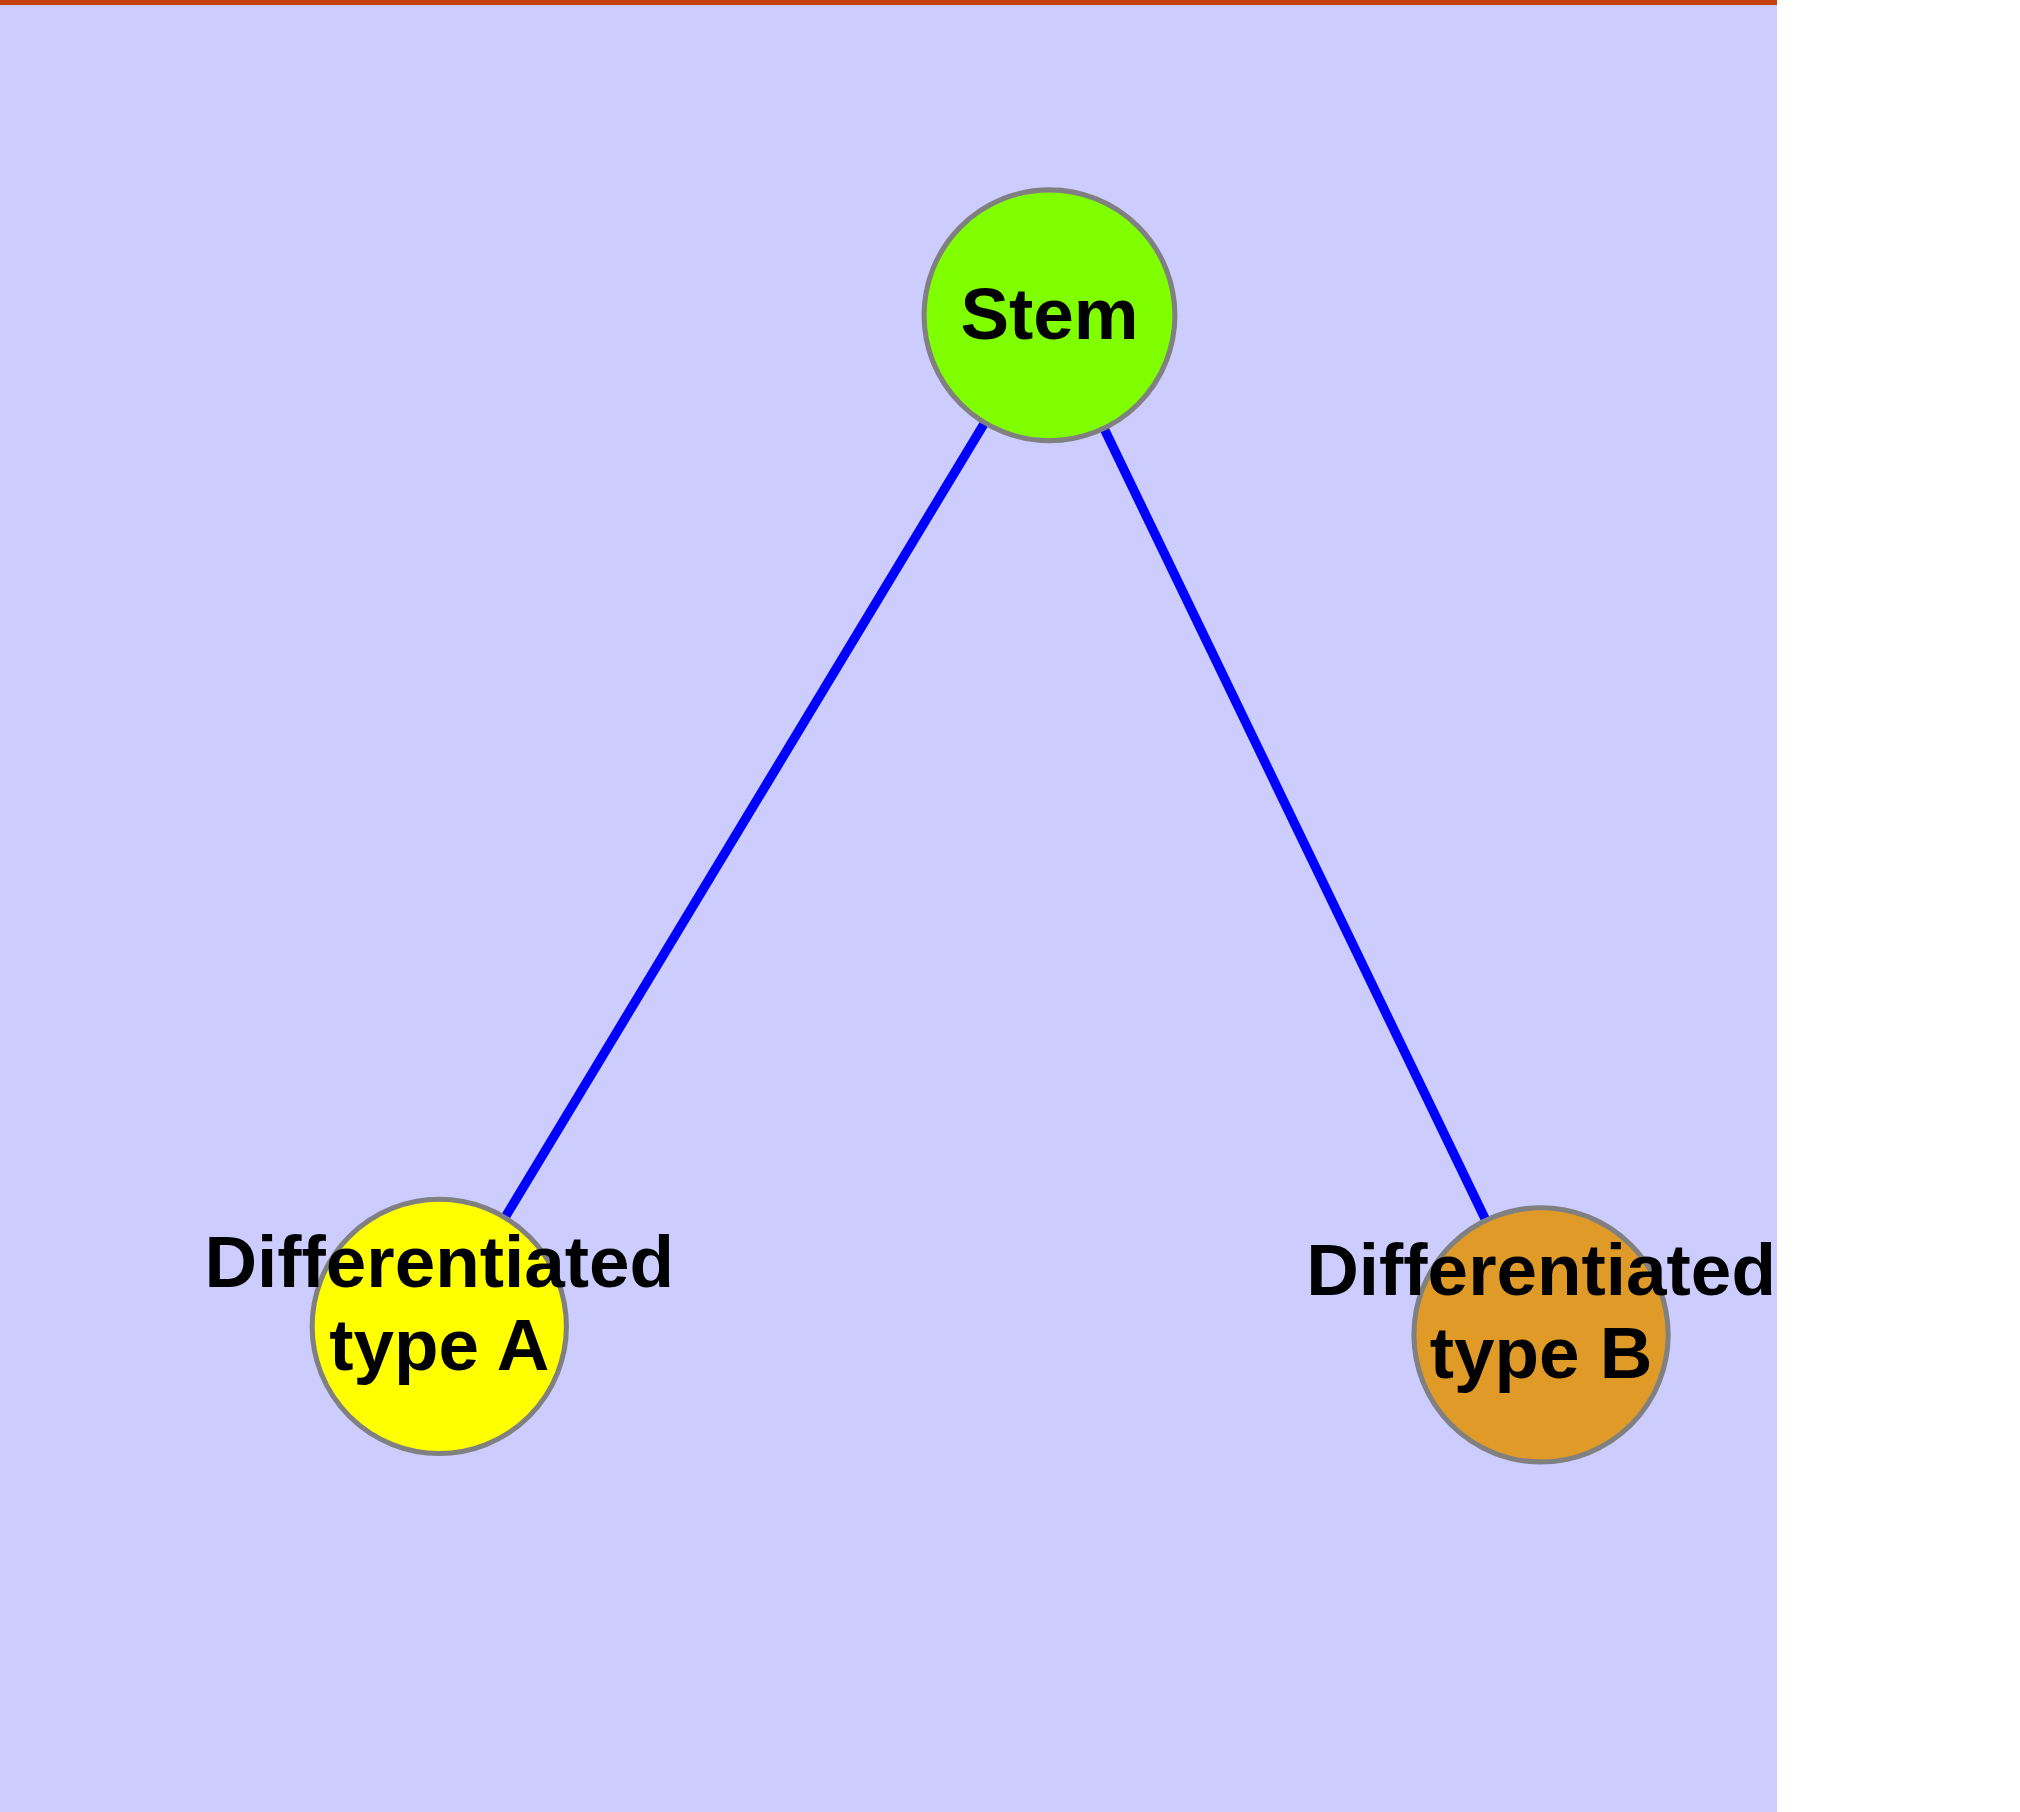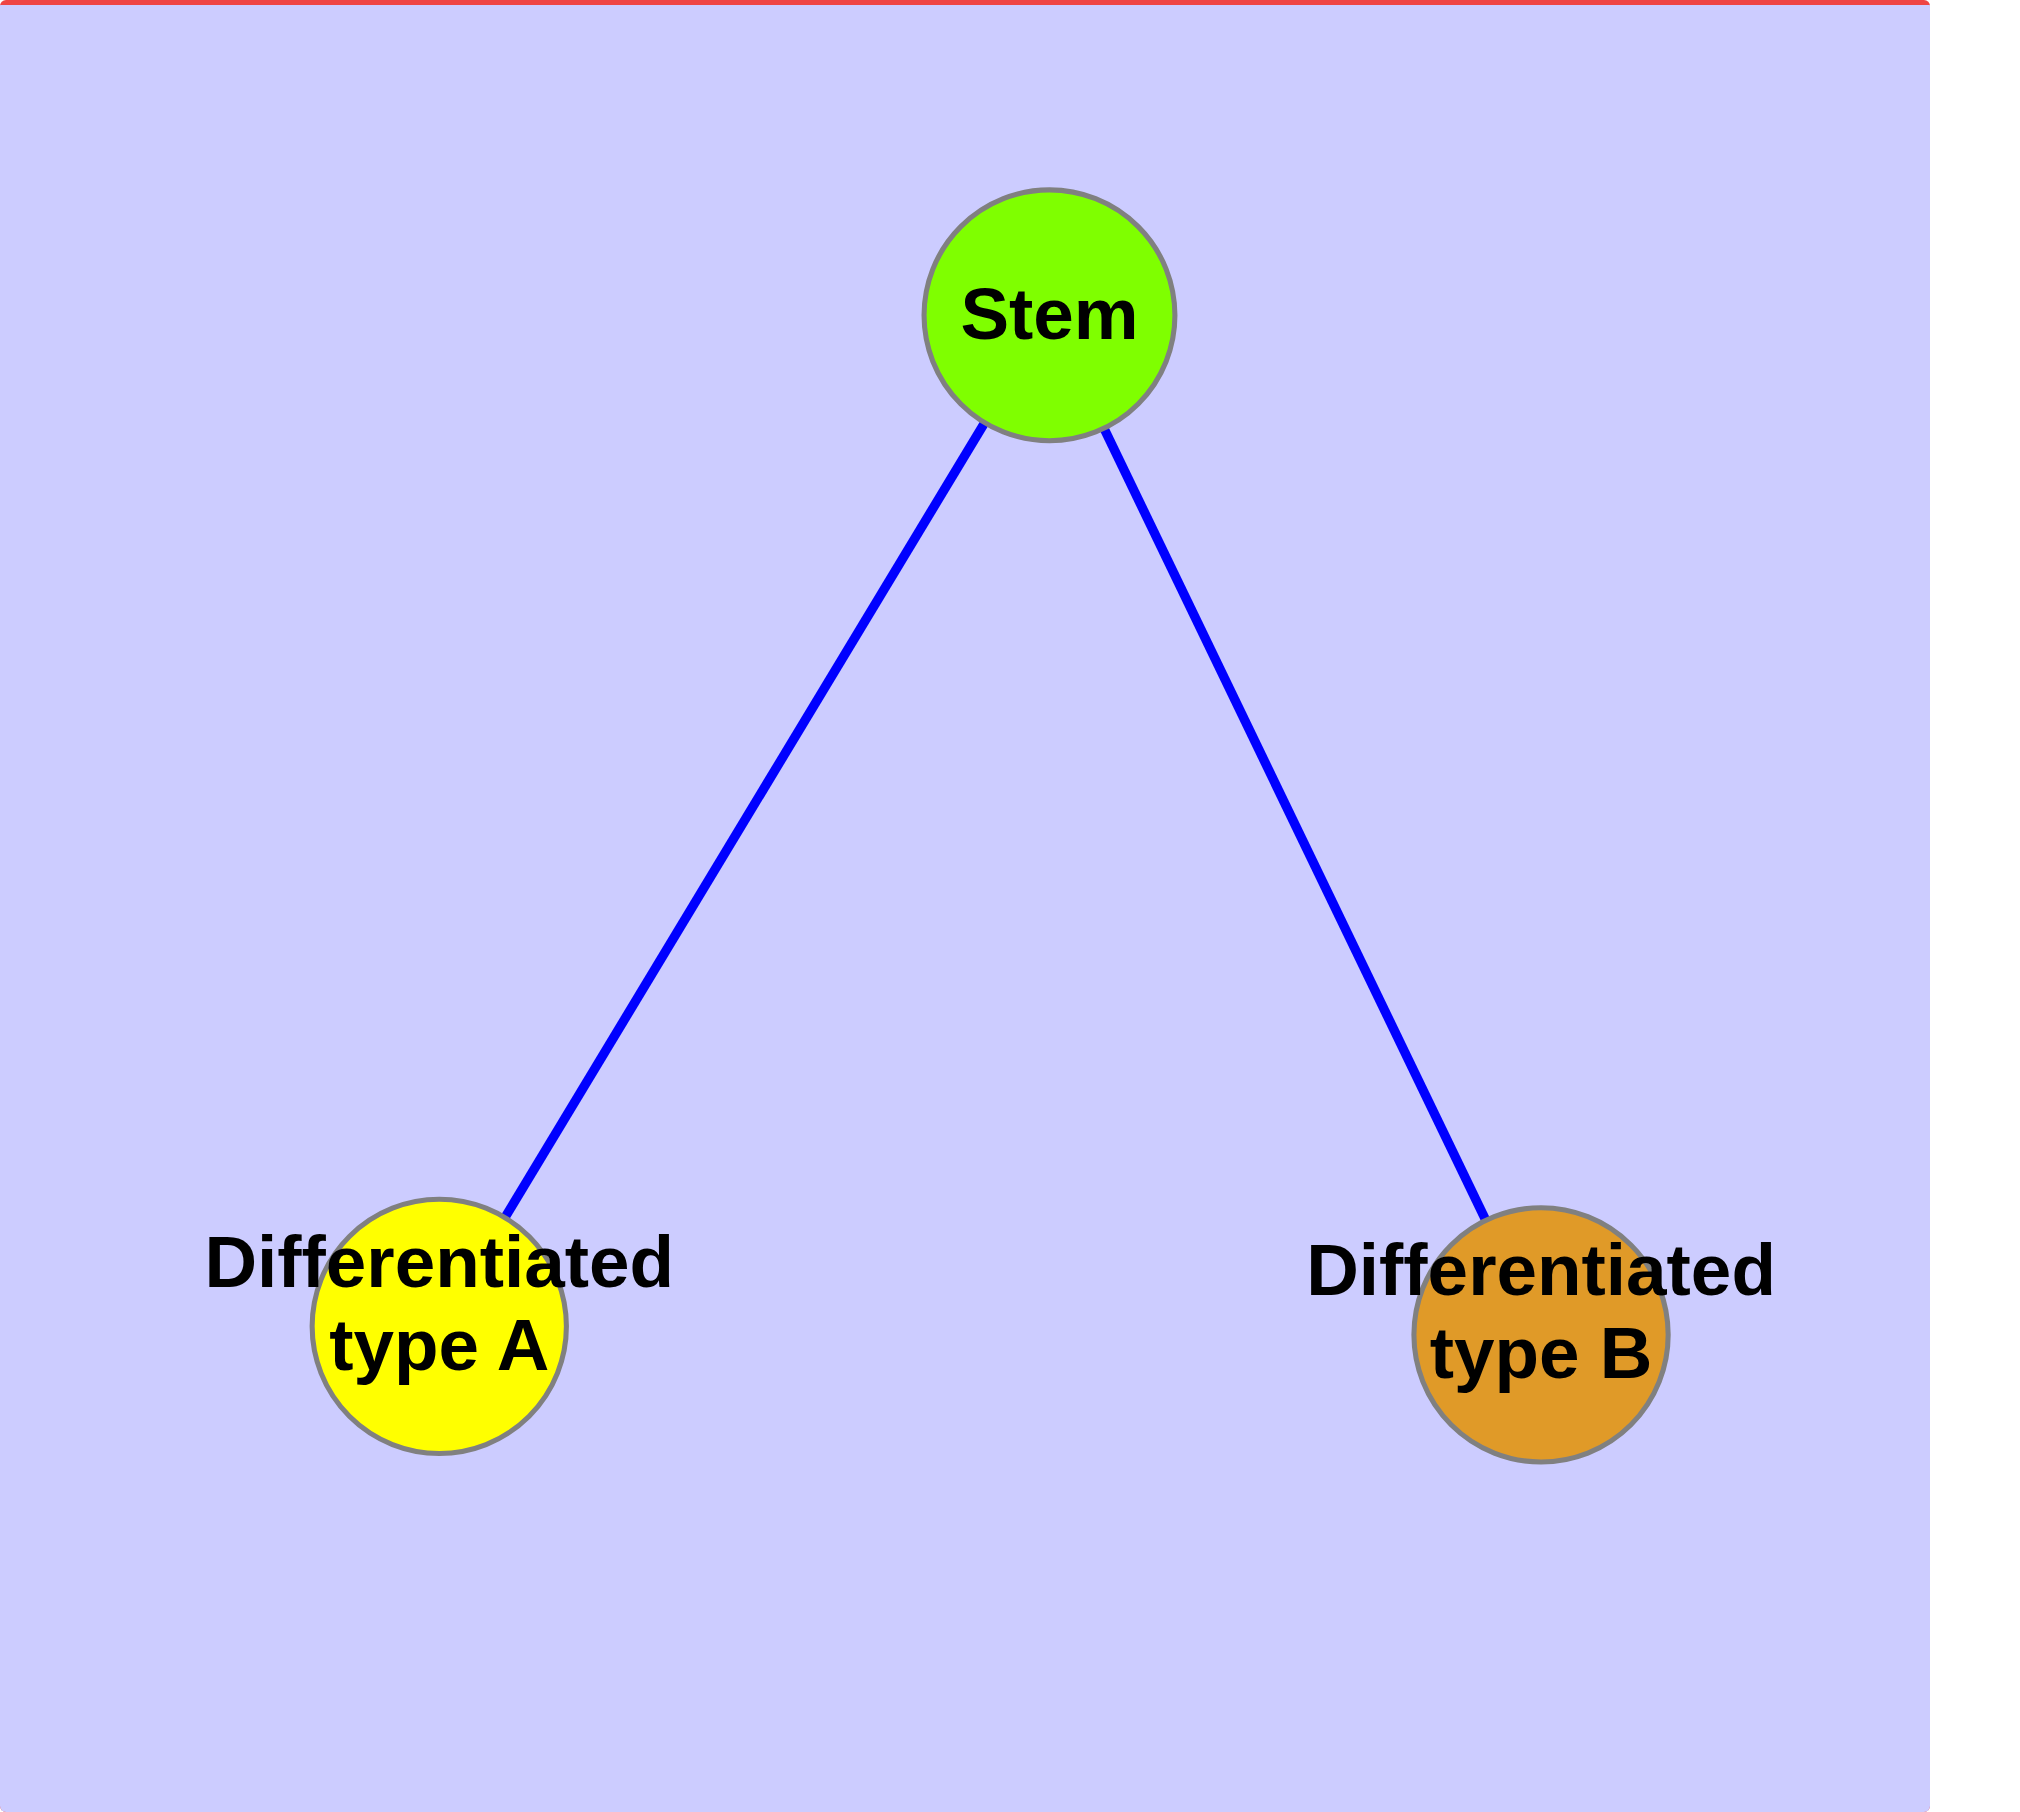--- a/index.html
+++ b/index.html
@@ -3,25 +3,24 @@
 <meta charset="utf-8">
 <title>Cell Differentiation Graph</title>
 <style>
   html, body {
     margin: 0;
     padding: 0;
     background: #ffffff;
   }
   #canvas {
     position: relative;
-    width: 1930px;
+    width: 1777px;
     height: 1812px;
-    background: #ef4444;
+    background: #c2410c;
     overflow: hidden;
-    border-radius: 6px;
   }
   #graph-svg {
     position: absolute;
     top: 0;
     left: 0;
     width: 2021px;
     height: 1812px;
     display: block;
   }
   .node-label {

